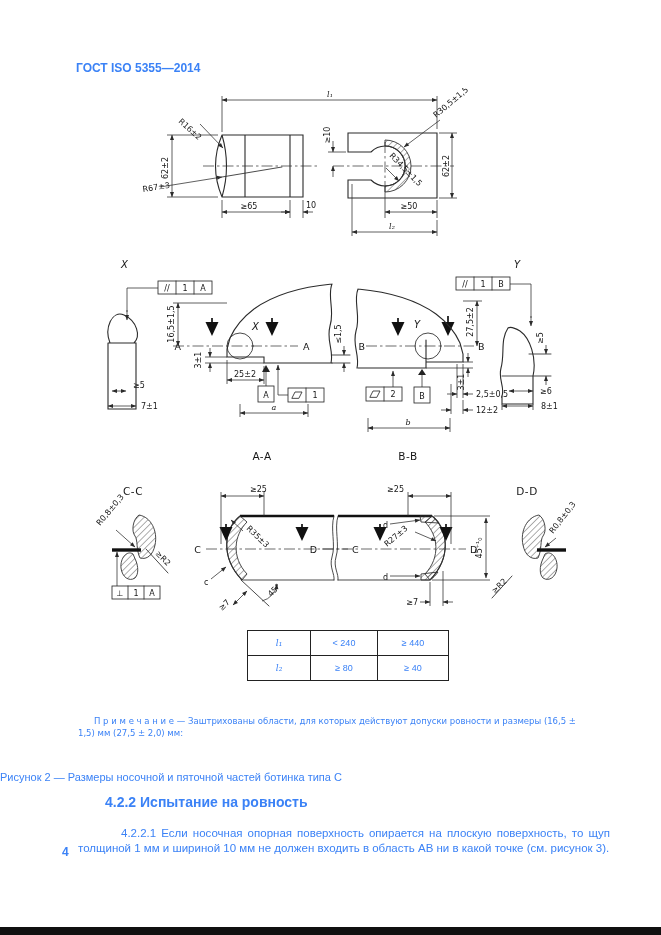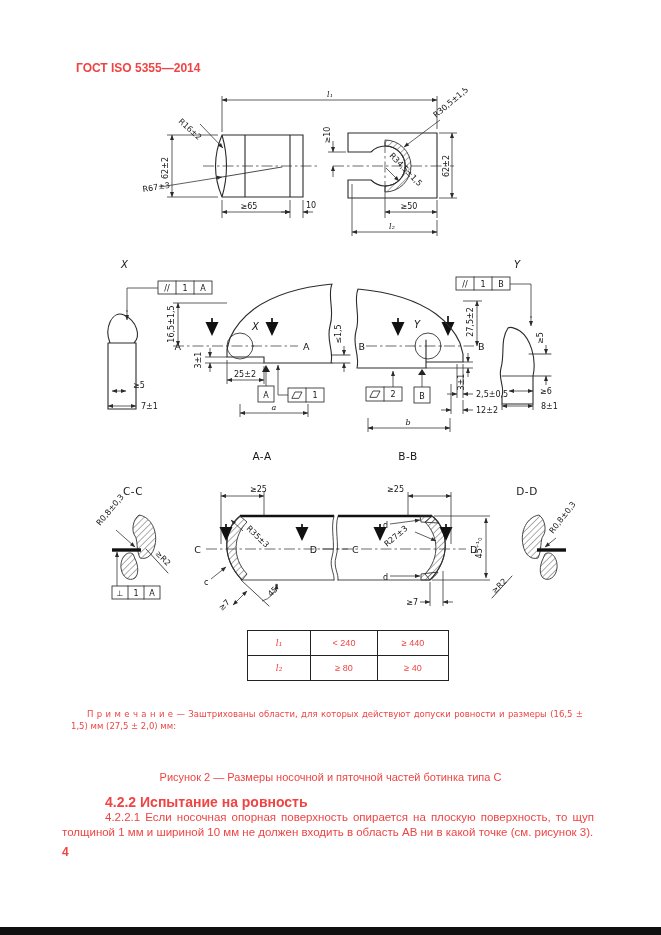--- a/index.html
+++ b/index.html
@@ -1,16 +1,16 @@
 <!DOCTYPE html>
 <html><head>
 <meta charset="utf-8">
 <style>
   body{margin:0;background:#888}
-  .page{position:relative;width:661px;height:935px;background:#fff;font-family:"Liberation Sans",sans-serif;color:#ef4444;overflow:hidden;margin:0 auto}
+  .page{position:relative;width:661px;height:935px;background:#fff;font-family:"Liberation Sans",sans-serif;color:#3b82f6;overflow:hidden;margin:0 auto}
   .hdr{position:absolute;left:76px;top:61px;font-size:12px;font-weight:bold}
   svg.fig{position:absolute;left:0;top:88px}
   svg text{font-family:"DejaVu Sans",sans-serif;font-size:8px;fill:#161616}
   .mid{text-anchor:middle}.end{text-anchor:end}
   .vt{font-size:10px;font-style:italic}
   .st{font-size:9.5px}
   .st2{font-size:10.5px;letter-spacing:.5px}
   .it{font-style:italic;font-family:"DejaVu Serif",serif}
   .ln{stroke:#2b2b2b;stroke-width:1.1;fill:none;stroke-linecap:round}
   .tn{stroke-width:.85}
@@ -19,24 +19,24 @@
   .cl{stroke:#2b2b2b;stroke-width:.7;fill:none;stroke-dasharray:11 3 2.5 3}
   .dim{stroke:#2b2b2b;stroke-width:.75;fill:none}
   .arr2{marker-start:url(#ae);marker-end:url(#ae)}
   .hat2{fill:url(#h);stroke:#333;stroke-width:.9}
   .bar{stroke:#111;stroke-width:3.4}
   .dtable{position:absolute;left:247px;top:630px;border-collapse:collapse}
   .dtable td{border:1px solid #222;font-size:9px;text-align:center;padding:0;height:24px}
   .dtable .c0{width:62px}.dtable .c1{width:66px}.dtable .c2{width:70px}
   .dtable .nm{font-style:italic;font-family:"DejaVu Serif",serif}
   .note{position:absolute;left:62px;top:699px;width:530px;font-size:8.5px;line-height:12.4px;font-family:"DejaVu Sans",sans-serif;text-align:justify}
-  .note p{margin:9px;text-indent:16px}
-  .caption{position:absolute;left:0;top:771px;width:661px;text-align:center;font-size:11px}
+  .note p{margin:16px;text-indent:16px}
+  .caption{position:absolute;left:0;top:771px;width:661px;font-size:11px}
   .heading{position:absolute;left:105px;top:794px;font-size:14px;font-weight:bold}
-  .bodytxt{position:absolute;left:62px;top:810px;width:532px;font-size:11.5px;line-height:15px;text-align:justify;text-indent:43px;margin:0}
+  .bodytxt{position:absolute;left:62px;top:810px;width:532px;font-size:11.5px;line-height:15px;text-align:justify;text-indent:43px;margin:16px}
   .pagenum{position:absolute;left:62px;top:845px;font-size:12px;font-weight:bold}
   .bbar{position:absolute;left:0;bottom:0;width:100%;height:8px;background:#101010}
 </style>
 </head>
 <body>
 
 <div class="page">
 
   <div class="hdr">ГОСТ ISO 5355—2014</div>
 

